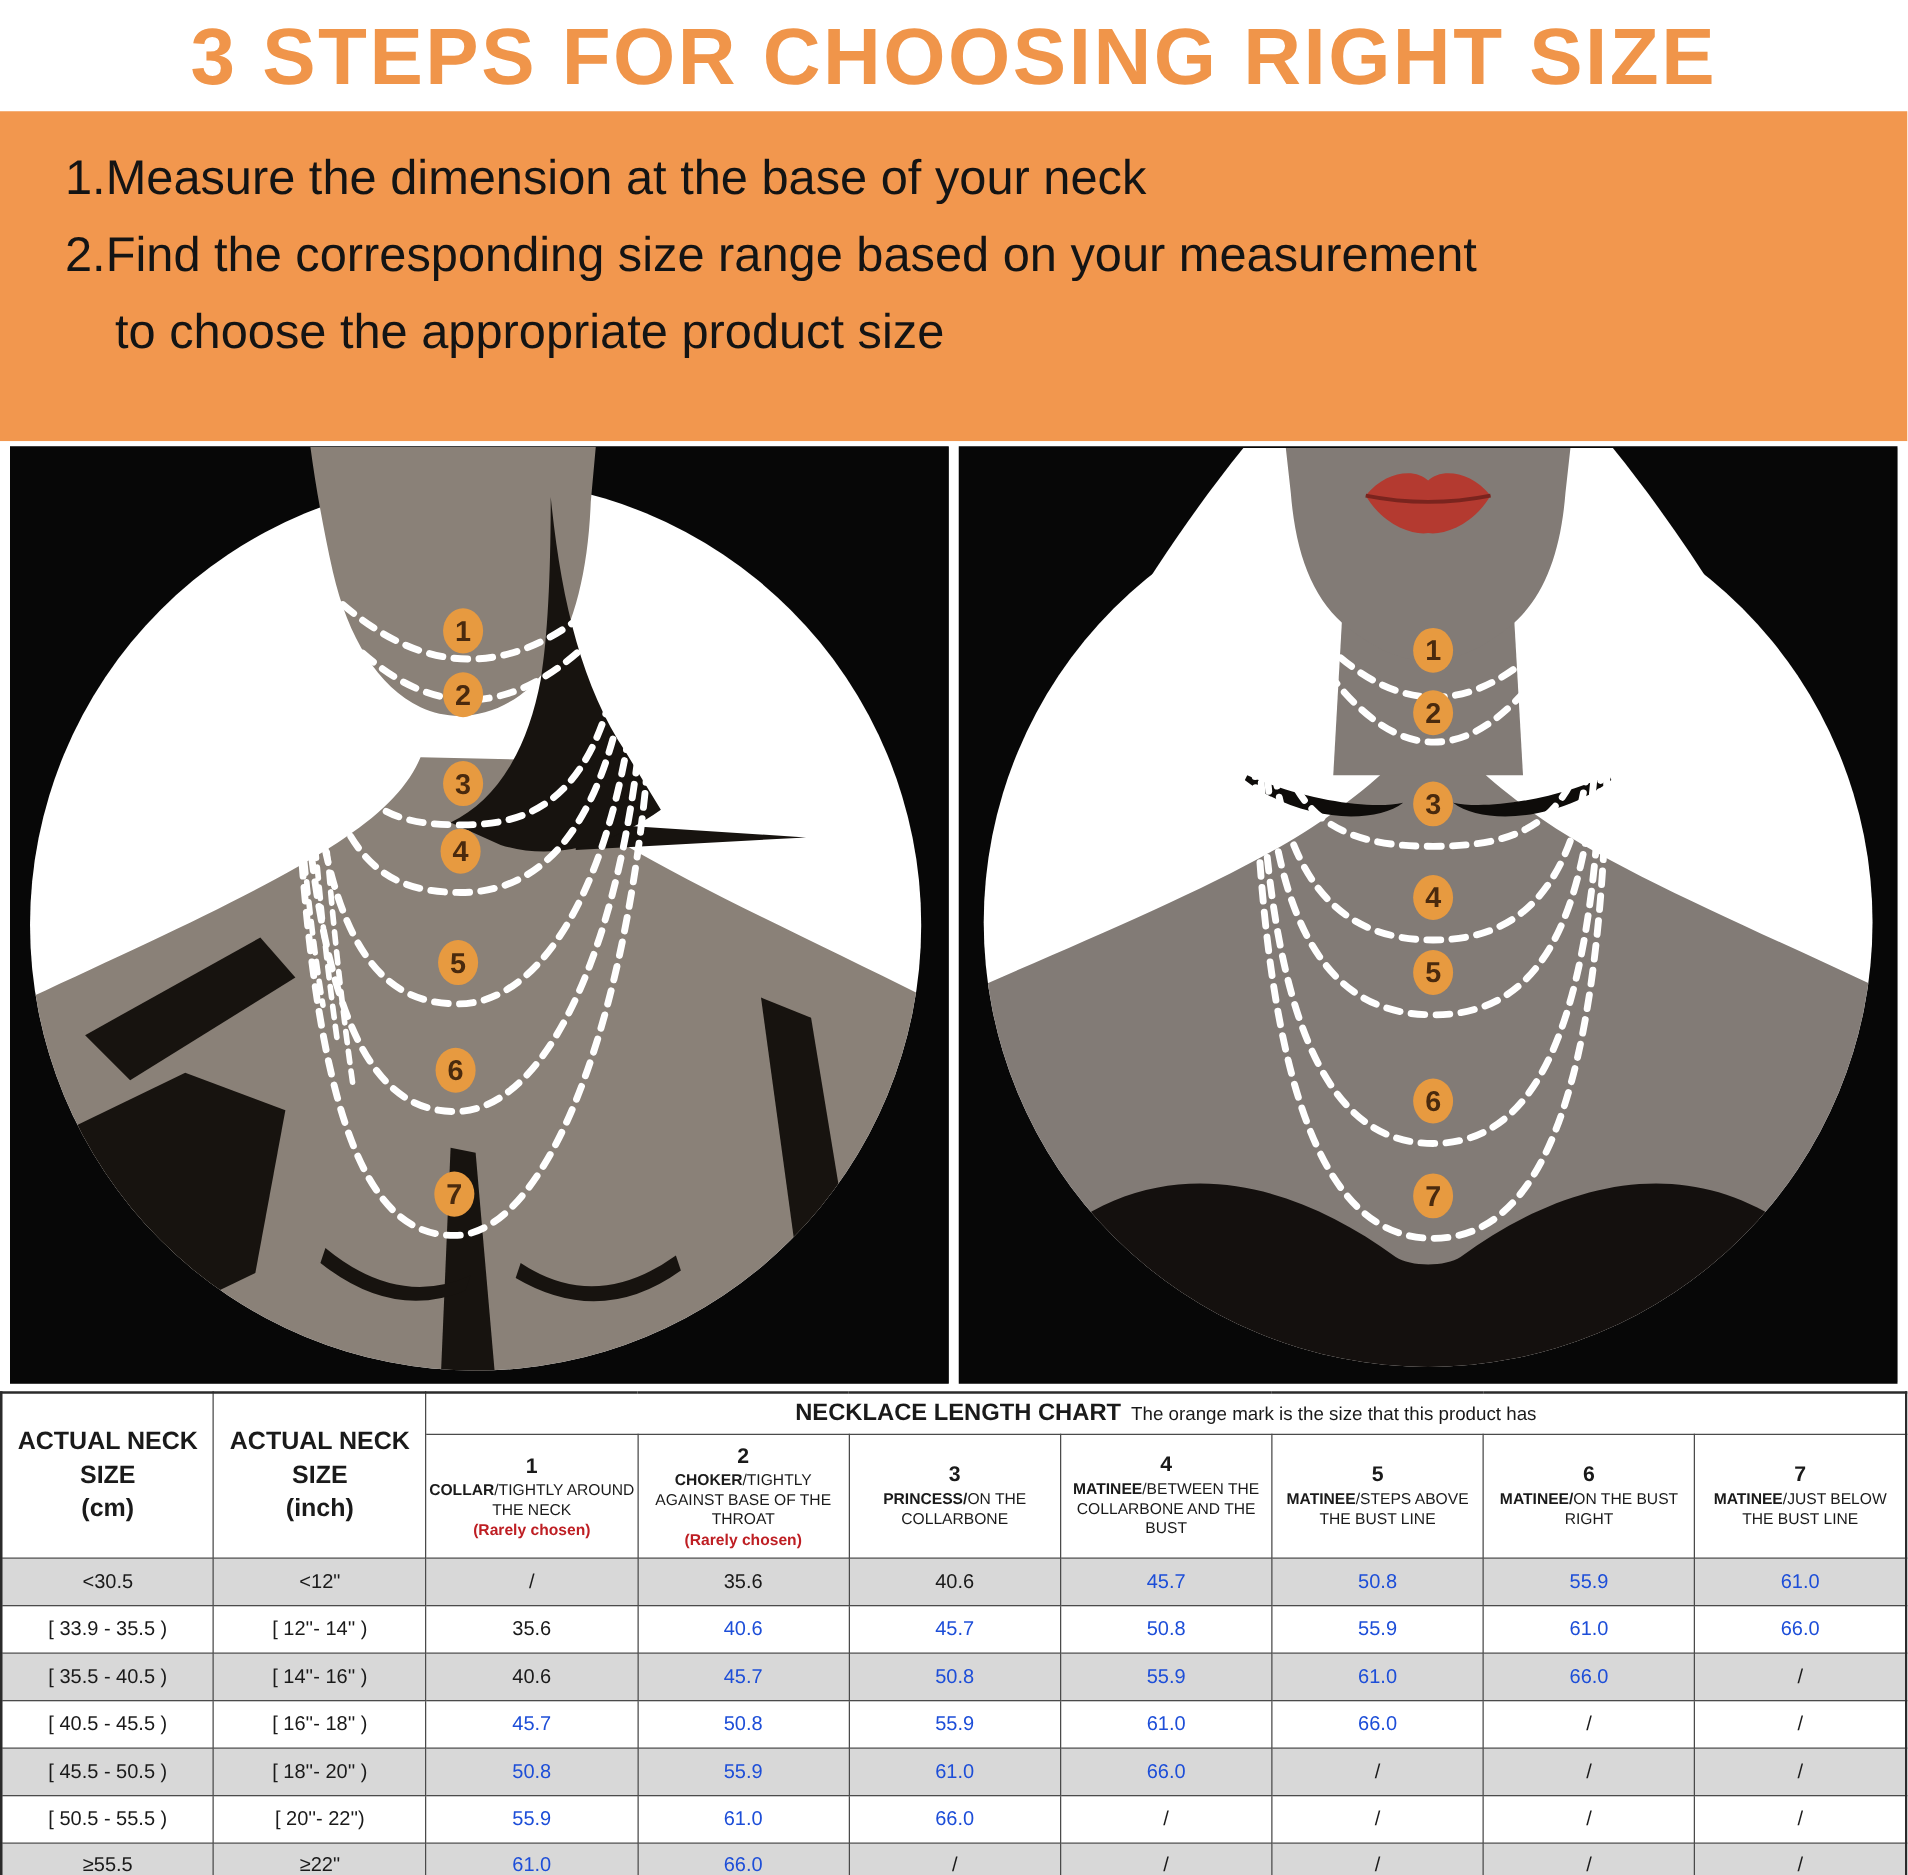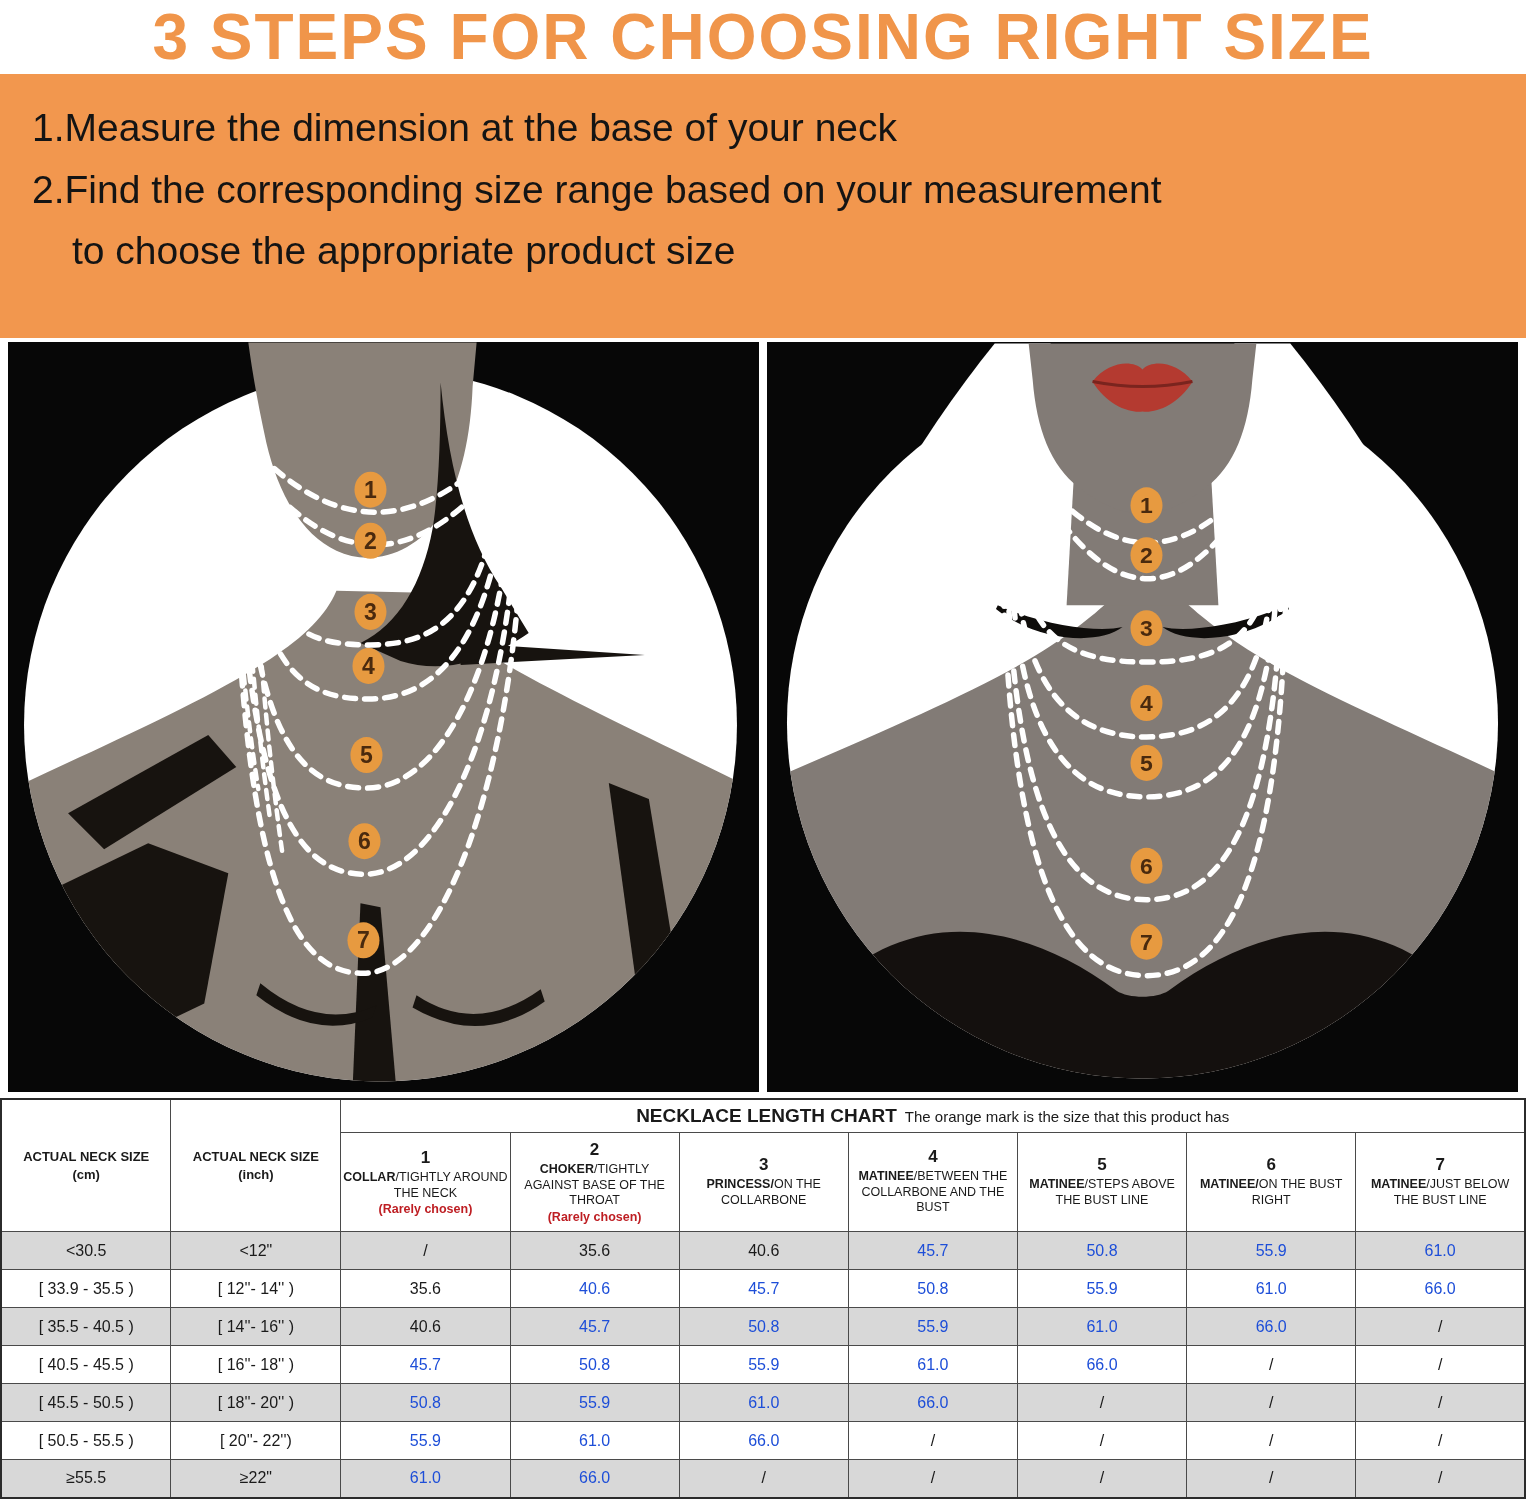--- a/index.html
+++ b/index.html
@@ -1,35 +1,35 @@
 <!DOCTYPE html>
 <html><head>
 <meta charset="utf-8">
 <style>
   html,body{margin:0;padding:0;width:1526px;height:1500px;overflow:hidden;background:#ffffff;
     font-family:"Liberation Sans",sans-serif;}
   
-  .title-bar{height:74px;display:flex;align-items:center;justify-content:center;background:#ffffff;}
+  .title-bar{height:89px;display:flex;align-items:center;justify-content:center;background:#ffffff;}
   .title-bar h1{margin:0;font-size:64px;font-weight:bold;letter-spacing:2px;color:#F0954A;white-space:nowrap;}
   
-  .steps{height:264px;background:#F2974E;padding:30px 0 0 32px;box-sizing:border-box;}
+  .steps{height:264px;background:#F2974E;padding:30px 0 0 52px;box-sizing:border-box;}
   .steps p{margin:0 0 14px 0;font-size:39px;line-height:1.22;color:#141414;}
   .steps p.cont{padding-left:40px;}
   
   .panels{display:flex;gap:8px;padding:4px 8px 6px 8px;background:#ffffff;}
   .panel{flex:1;height:750px;background:#070707;position:relative;overflow:hidden;}
   .panel svg{display:block;width:100%;height:100%;}
   
   table.size-chart{width:1526px;border-collapse:collapse;table-layout:fixed;background:#ffffff;}
   .size-chart th,.size-chart td{border:1px solid #4a4a4a;text-align:center;vertical-align:middle;
     padding:1px 2px;color:#1a1a1a;}
   .size-chart{border:2px solid #2b2b2b;}
   .band-th{height:30px;font-size:15px;font-weight:normal;}
   .band-th b{font-size:19px;font-weight:bold;margin-right:8px;}
-  .side-th{font-size:13px;font-weight:bold;line-height:1.35;}
+  .side-th{font-size:20px;font-weight:bold;line-height:1.35;}
   .colh{height:96px;font-weight:normal;}
   .colh .num{display:block;font-size:17px;font-weight:bold;margin-bottom:2px;}
   .colh .cname{display:block;font-size:12.5px;line-height:1.25;}
   .colh .cname b{font-weight:bold;}
   .colh .note{display:block;font-size:12.5px;font-weight:bold;color:#BE1E23;margin-top:1px;}
   .size-chart tbody tr{height:38px;}
   .size-chart tbody tr:nth-child(odd){background:#D8D8D8;}
   .size-chart tbody td{font-size:16px;}
   .size-chart tbody td.val[data-orange="true"]{color:#1d4ed8;}
 </style>

